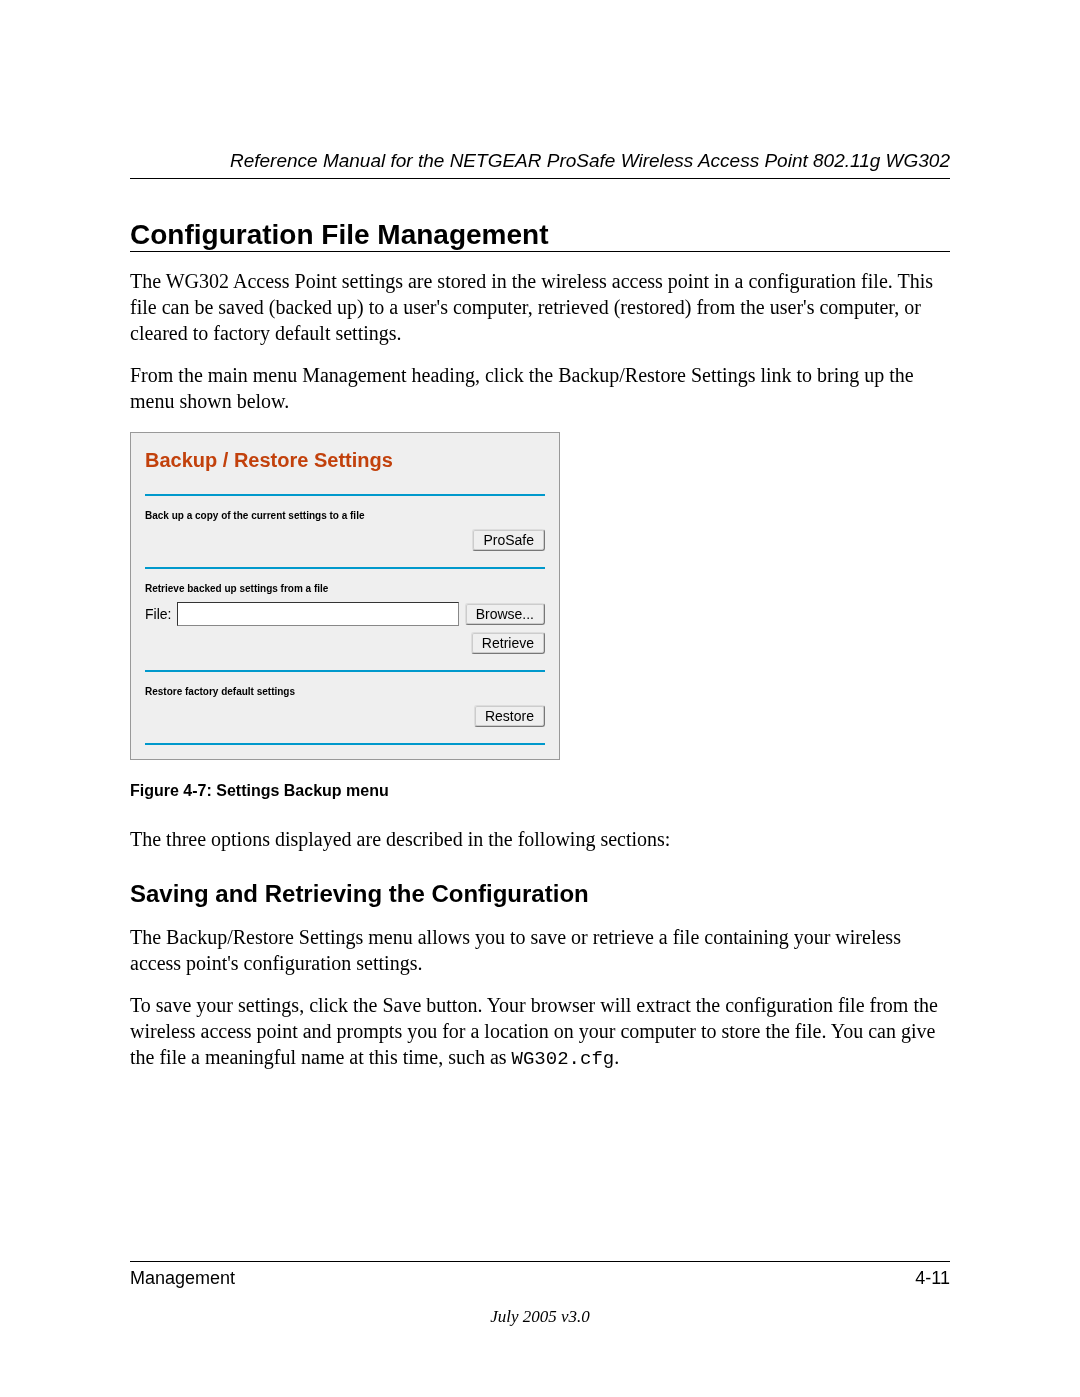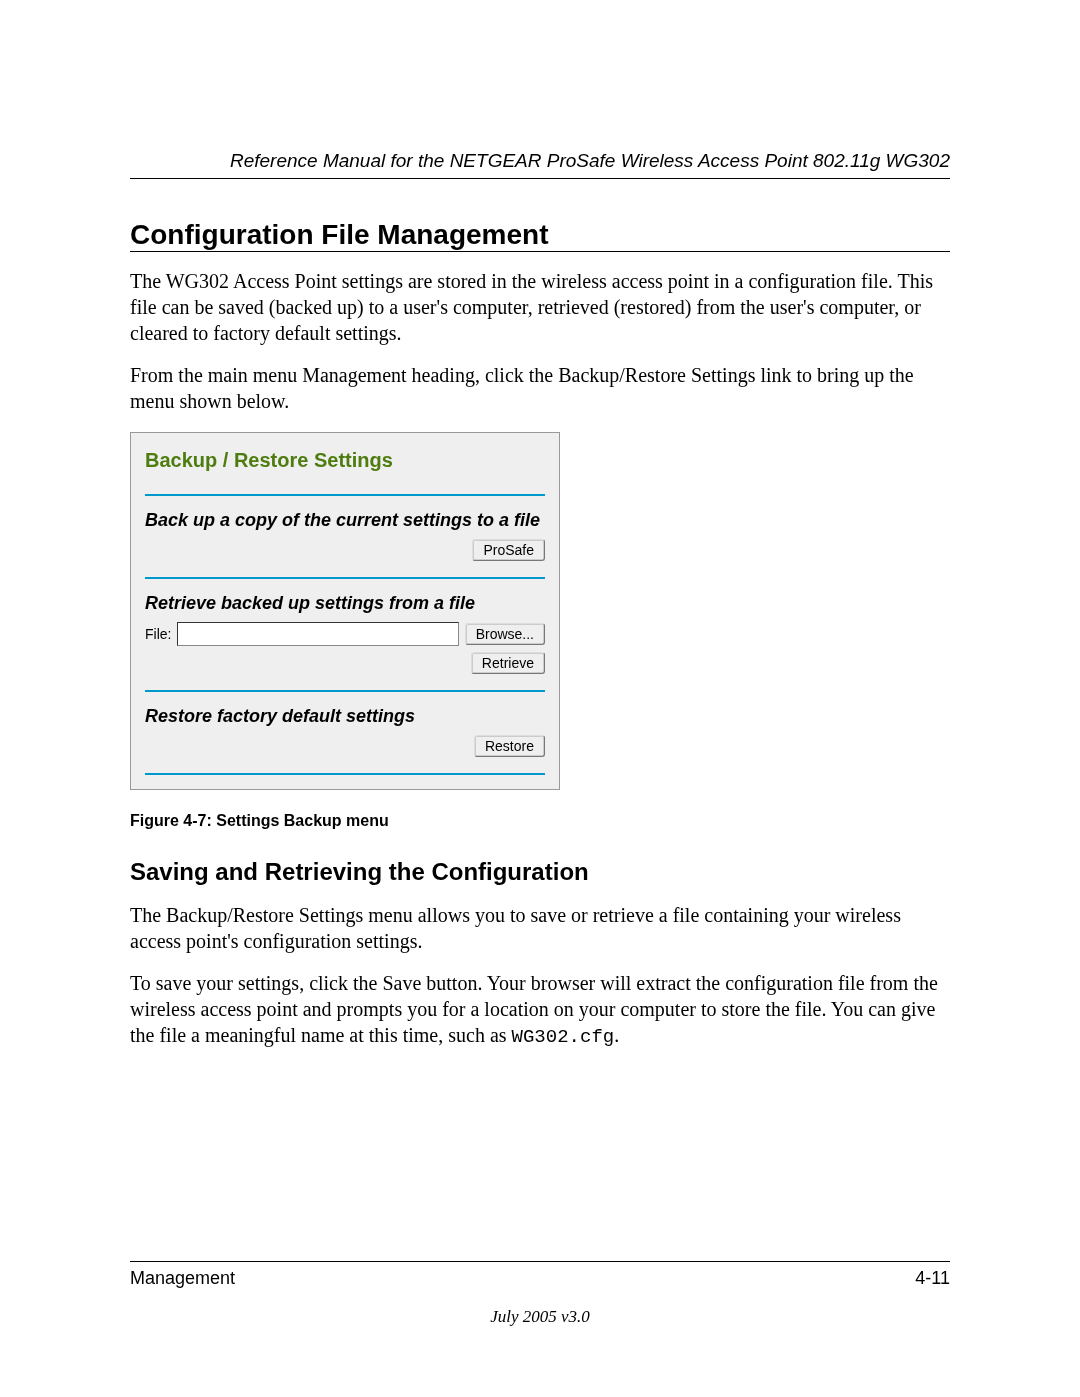--- a/index.html
+++ b/index.html
@@ -45,37 +45,36 @@
   }
   .screenshot {
     width: 400px;
     border: 1px solid #999;
     background: #efefef;
     font-family: Arial, Helvetica, sans-serif;
     padding: 10px 14px 14px 14px;
     margin-top: 18px;
   }
   .ss-title {
-    color: #4d7c0f;
+    color: #c2410c;
     font-weight: bold;
     font-size: 20px;
     padding: 6px 0 22px 0;
     border-bottom: 2px solid #0099cc;
   }
   .ss-group {
     border-bottom: 2px solid #0099cc;
     padding: 14px 0 10px 0;
   }
   .ss-group:last-child { border-bottom: 2px solid #0099cc; }
   .ss-label {
     font-weight: bold;
-    font-size: 18px;
+    font-size: 10px;
     margin-bottom: 8px;
     color: #000;
-    font-style: italic;
   }
   .ss-row { display:flex; align-items:center; gap:6px; margin: 6px 0; }
   .ss-row.right { justify-content: flex-end; }
   .ss-input {
     flex: 1;
     height: 20px;
     background: #fff;
     border: 1px inset #888;
     font-size: 13px;
     padding: 1px 3px;
@@ -146,20 +145,21 @@
     <div class="ss-group">
       <div class="ss-label">Restore factory default settings</div>
       <div class="ss-row right">
         <button class="ss-btn">Restore</button>
       </div>
     </div>
   </div>
 
   <div class="fig-caption">Figure 4-7:  Settings Backup menu</div>
 
+  <p class="body">The three options displayed are described in the following sections:</p>
 
   <h2 class="section">Saving and Retrieving the Configuration</h2>
 
   <p class="body">The Backup/Restore Settings menu allows you to save or retrieve a file containing your wireless access point's configuration settings.</p>
 
   <p class="body">
     <span>To save your settings, click the Save button. Your browser will extract the configuration file from the wireless access point and prompts you for a location on your computer to store the file. You can give the file a meaningful name at this time, such as </span><code class="inline">WG302.cfg</code><span>.</span>
   </p>
 
   <div class="footer">

